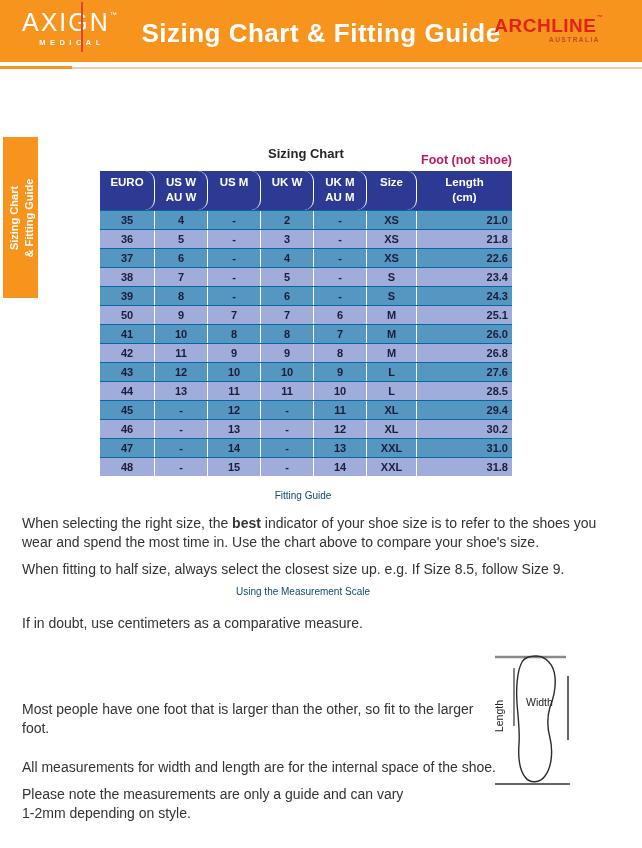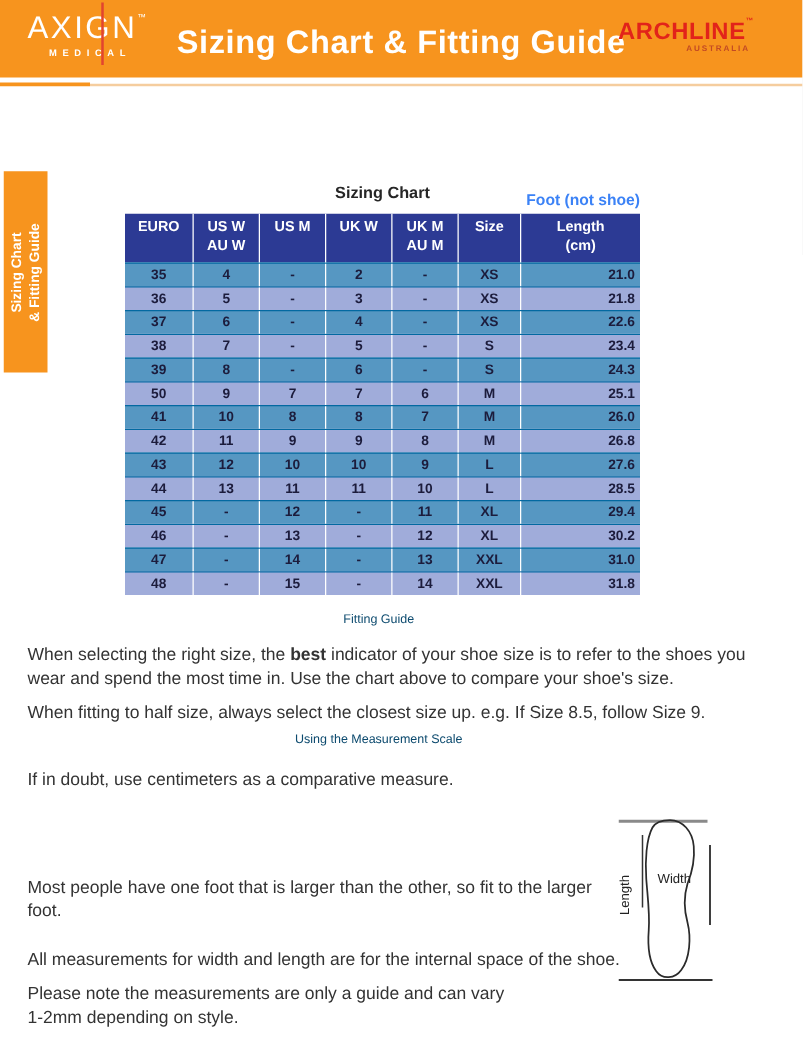--- a/index.html
+++ b/index.html
@@ -23,24 +23,24 @@
   .rule-rest { position:absolute; left:72px; right:0; top:1px; height:2px; background:#F5CD9E; }
 
   
   .side-tab { position:absolute; left:3px; top:137px; width:35px; height:161px; background:#F7941E; }
   .side-tab-text { position:absolute; left:50%; top:50%; width:161px; height:35px;
     transform:translate(-50%,-50%) rotate(-90deg); display:flex; flex-direction:column;
     justify-content:center; text-align:center; color:#fff; font-weight:bold; font-size:11px; line-height:1.3; }
 
   
   .chart-title { position:absolute; left:100px; top:146px; width:412px; text-align:center; font-size:13px; font-weight:bold; color:#262626; }
-  .chart-note { position:absolute; left:320px; top:153px; width:192px; text-align:right; font-size:12.5px; font-weight:bold; color:#3b82f6; }
+  .chart-note { position:absolute; left:320px; top:153px; width:192px; text-align:right; font-size:12.5px; font-weight:bold; color:#be185d; }
   .size-table { position:absolute; left:100px; top:171px; width:412px; }
   .thead { display:flex; background:#2C3A94; color:#fff; height:39px; }
-  .th { display:flex; flex-direction:column; align-items:center; padding-top:4px; font-size:11.5px; font-weight:bold; line-height:1.3; border-right:1px solid #fff; }
+  .th { display:flex; flex-direction:column; align-items:center; padding-top:4px; font-size:11.5px; font-weight:bold; line-height:1.3; border-right:1px solid #fff;border-radius:10px; }
   .th:last-child { border-right:none; }
   .tr { display:flex; height:19px; border-top:1px solid #0369a1; }
   .tbody .tr:nth-child(odd) { background:#5697C2; }
   .tbody .tr:nth-child(even) { background:#A0ACDA; }
   .td { display:flex; align-items:center; justify-content:center; font-size:11px; font-weight:bold; color:#1C1C3C; border-right:1px solid #fff; }
   .td:last-child { border-right:none; }
   .c0 { width:55px; } .c1 { width:53px; } .c2 { width:53px; } .c3 { width:53px; }
   .c4 { width:53px; } .c5 { width:50px; } .c6 { width:95px; }
   .td.c6 { justify-content:flex-end; padding-right:4px; }
 

